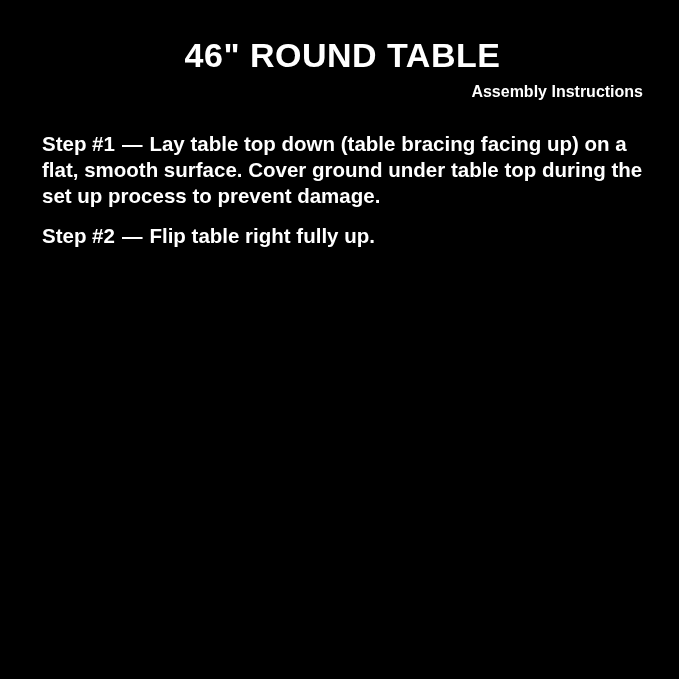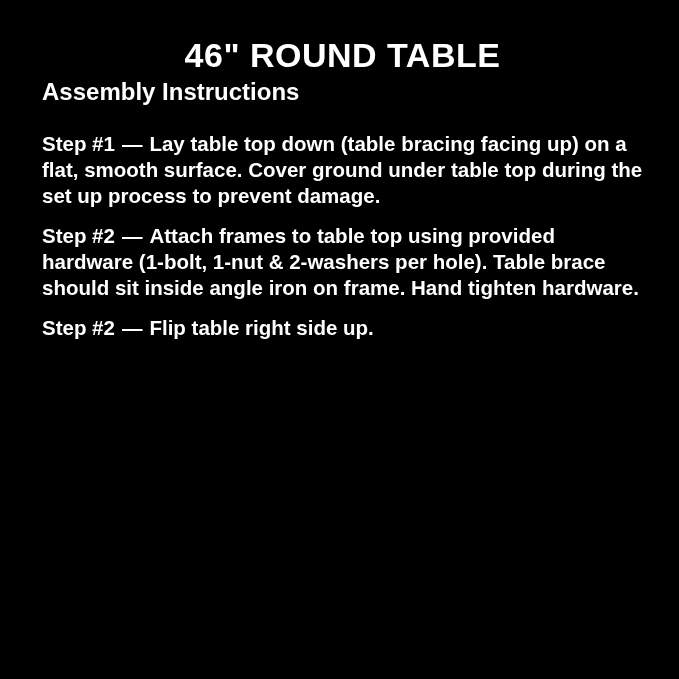--- a/index.html
+++ b/index.html
@@ -25,22 +25,22 @@
     margin: 0;
     text-align: center;
     font-size: 34px;
     line-height: 34px;
     font-weight: 800;
     letter-spacing: 0.5px;
     color: #ffffff;
   }
   .subtitle {
     margin: 8px 0 0 0;
-    text-align: left;
-    font-size: 24px;
+    text-align: right;
+    font-size: 16px;
     line-height: 24px;
     font-weight: 800;
     color: #ffffff;
   }
   .steps {
     margin-top: 27px;
   }
   .step {
     margin: 0 0 14px 0;
     font-size: 20.5px;
@@ -57,20 +57,19 @@
 </head>
 <body>
 
 <div class="card">
   <h1 class="title">46" ROUND TABLE</h1>
   <h2 class="subtitle">Assembly Instructions</h2>
 
   <div class="steps">
     <p class="step"><span>Step #1</span><span class="sep">—</span><span>Lay table top down (table bracing facing up) on a flat, smooth surface. Cover ground under table top during the set up process to prevent damage.</span></p>
 
-    <p class="step"><span>Step #2</span><span class="sep">—</span><span>Attach frames to table top using provided hardware (1-bolt, 1-nut &amp; 2-washers per hole). Table brace should sit inside angle iron on frame. Hand tighten hardware.</span></p>
 
 
 
-    <p class="step"><span>Step #2</span><span class="sep">—</span><span>Flip table right side up.</span></p>
+    <p class="step"><span>Step #2</span><span class="sep">—</span><span>Flip table right fully up.</span></p>
 
   </div>
 </div>
 
 </body></html>

